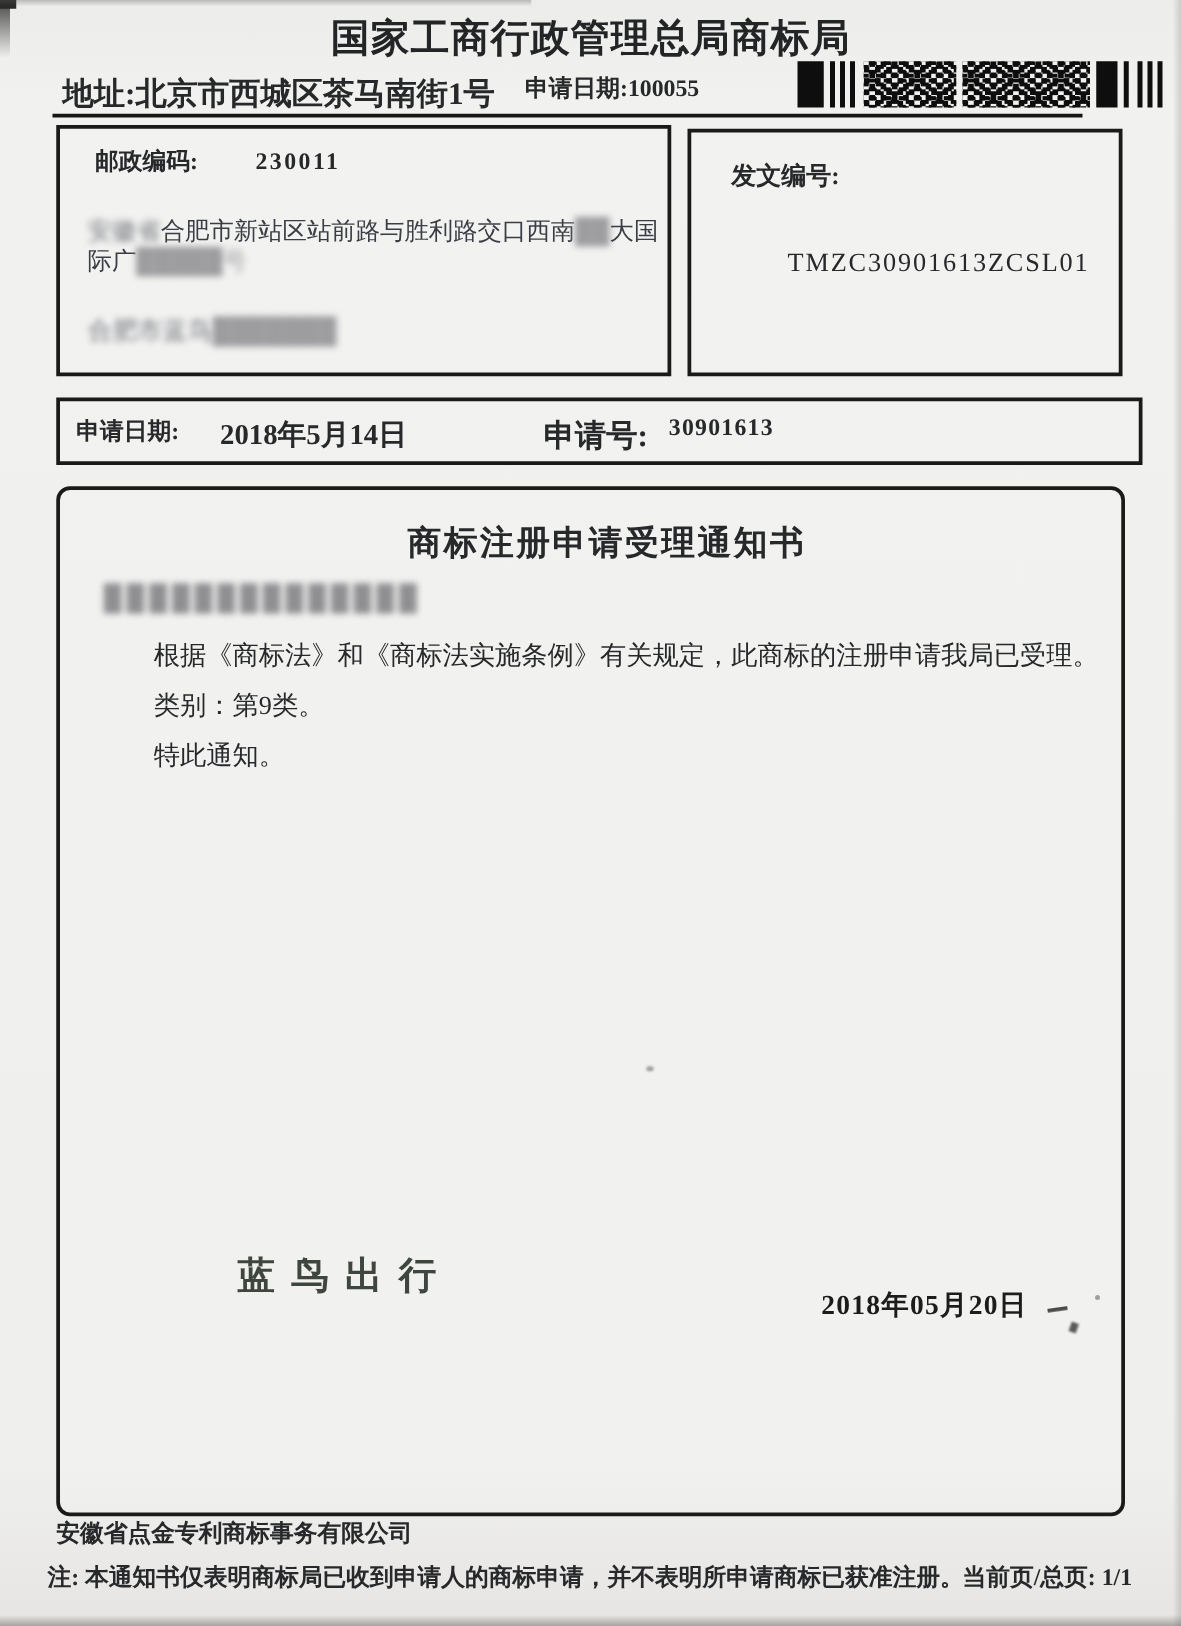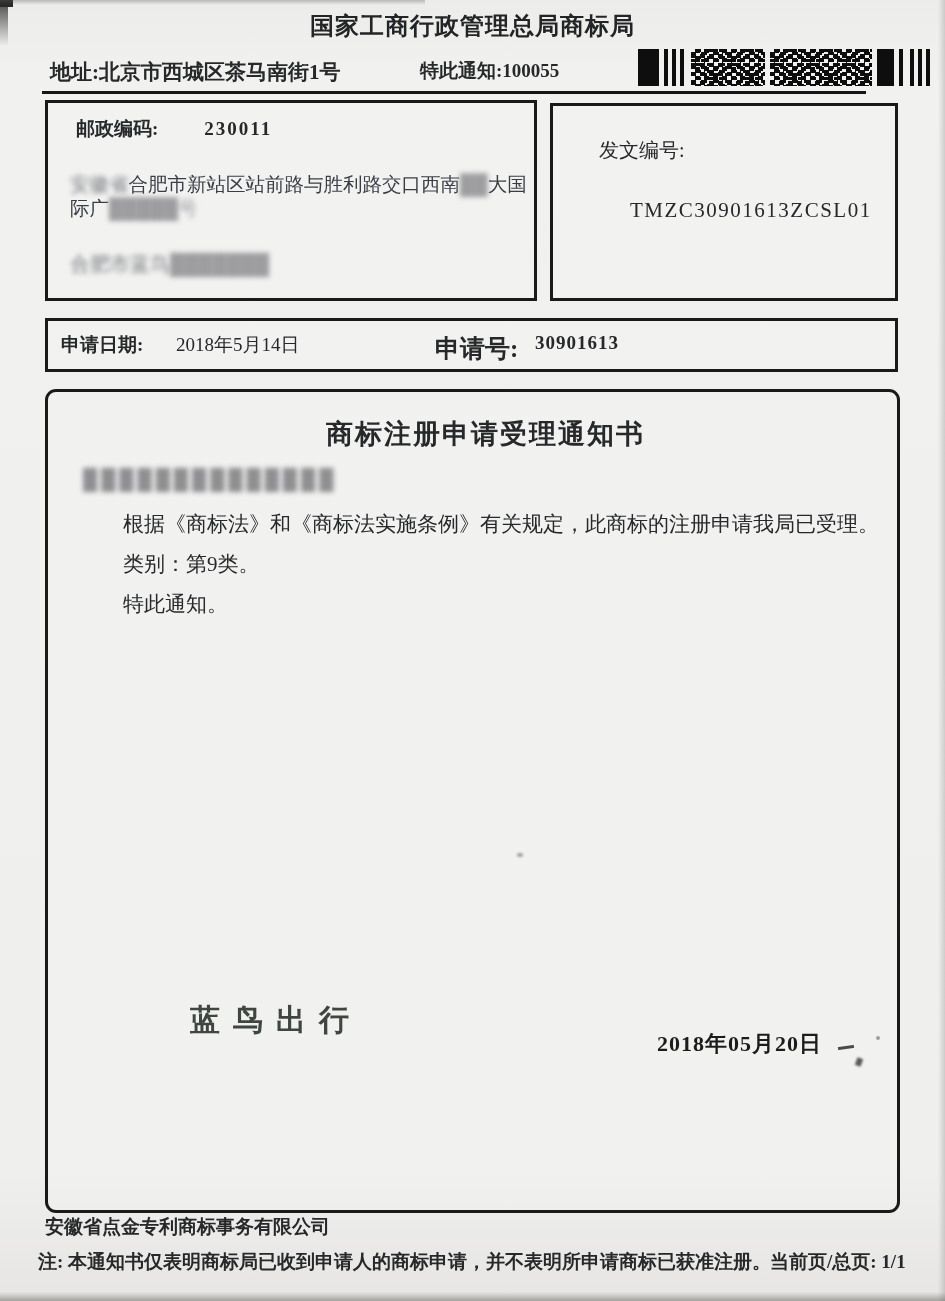--- a/index.html
+++ b/index.html
@@ -3,22 +3,22 @@
 <meta charset="utf-8">
 <style>
   html,body{margin:0;padding:0;background:#d8d7d5;}
   #page{
     position:relative;width:945px;height:1301px;overflow:hidden;
     background:linear-gradient(180deg,#ececea 0%,#f1f1ef 6%,#efefed 90%,#e6e5e3 100%);
     font-family:"Liberation Serif","DejaVu Serif",serif;color:#26282a;
   }
   .abs{position:absolute;}
   
-  .org-title{left:0;right:0;top:10px;text-align:center;font-size:24px;font-weight:600;letter-spacing:1px;color:#222426;}
-  .addr{left:50px;top:58px;font-size:21px;font-weight:600;}
+  .org-title{left:0;right:0;top:10px;text-align:center;font-size:31px;font-weight:600;letter-spacing:1px;color:#222426;}
+  .addr{left:50px;top:58px;font-size:25px;font-weight:600;}
   .hq-post{left:420px;top:58px;font-size:19px;font-weight:600;}
   .rule{left:42px;top:91px;width:824px;height:3px;background:#161616;}
   
   .barcode{left:638px;top:49px;height:37px;display:flex;align-items:stretch;}
   .bb{width:21px;background:#0e0e0e;}
   .bb2{width:17px;background:#0e0e0e;}
   .bt{width:4px;background:#0e0e0e;}
   .sp4{width:4px;} .sp5{width:5px;} .sp7{width:7px;}
   .bm{background:
       repeating-conic-gradient(#0d0d0d 0% 25%, rgba(0,0,0,0) 25% 50%) 0px 0px/9px 9px,
@@ -26,25 +26,25 @@
   .bm1{width:74px;} .bm2{width:102px;}
   
   .bordered{border:3px solid #1a1a1a;background:rgba(255,255,255,0.12);}
   .box-recipient{left:45px;top:100px;width:486px;height:195px;}
   .rc-post{left:28px;top:13px;font-size:19px;font-weight:600;}
   .rc-post .val{margin-left:46px;letter-spacing:2px;}
   .rc-line1{left:22px;top:68px;font-size:19.5px;white-space:nowrap;}
   .rc-line2{left:22px;top:92px;font-size:19.5px;white-space:nowrap;text-align:center;}
   .rc-name{left:22px;top:148px;font-size:20px;white-space:nowrap;}
   .box-docno{left:550px;top:103px;width:342px;height:192px;}
-  .dn-label{left:32px;top:31px;font-size:20px;font-weight:400;margin-left:14px;}
+  .dn-label{left:32px;top:21px;font-size:20px;font-weight:700;}
   .dn-value{left:58px;top:92px;font-size:21px;letter-spacing:1.5px;margin-left:19px;}
-  .box-date{left:45px;top:318px;width:847px;height:48px;}
+  .box-date{left:45px;top:318px;width:847px;height:48px;padding-left:16px;}
   .dt-label{left:13px;top:11px;font-size:19px;font-weight:600;}
-  .dt-value{left:128px;top:11px;font-size:19px;font-weight:400;}
+  .dt-value{left:128px;top:11px;font-size:23px;font-weight:700;}
   .an-label{left:387px;top:11px;font-size:25px;font-weight:700;}
   .an-value{left:487px;top:11px;font-size:19px;font-weight:600;letter-spacing:1px;}
   
   .box-main{left:45px;top:389px;width:849px;height:818px;border-radius:11px;}
   .nt-title{left:0;right:0;top:24px;text-align:center;font-size:27px;font-weight:600;letter-spacing:2px;padding-left:26px;}
   .nt-applicant{left:35px;top:76px;font-size:20px;letter-spacing:4px;}
   .nt-p1{left:75px;top:118px;font-size:21px;white-space:nowrap;}
   .nt-p2{left:75px;top:158px;font-size:21px;}
   .nt-p3{left:75px;top:198px;font-size:21px;}
   .trademark{left:142px;top:608px;font-size:30px;font-weight:600;letter-spacing:13px;
@@ -70,21 +70,21 @@
   .speck3{left:856px;top:1058px;width:6px;height:8px;background:#5a5a5a;filter:blur(1px);transform:rotate(20deg);}
   .speck4{left:876px;top:1036px;width:4px;height:4px;background:rgba(80,80,80,.5);border-radius:50%;filter:blur(.6px);}
 </style>
 </head>
 <body>
 
 <div id="page">
 
   <div class="abs org-title">国家工商行政管理总局商标局</div>
   <div class="abs addr">地址:北京市西城区茶马南街1号</div>
-  <div class="abs hq-post">特此通知:100055</div>
+  <div class="abs hq-post">申请日期:100055</div>
 
   <div class="abs barcode">
     <span class="bb"></span>
       <span class="sp5"></span>
     <span class="bt"></span>
       <span class="sp4"></span>
     <span class="bt"></span>
       <span class="sp4"></span>
     <span class="bt"></span>
       <span class="sp7"></span>

